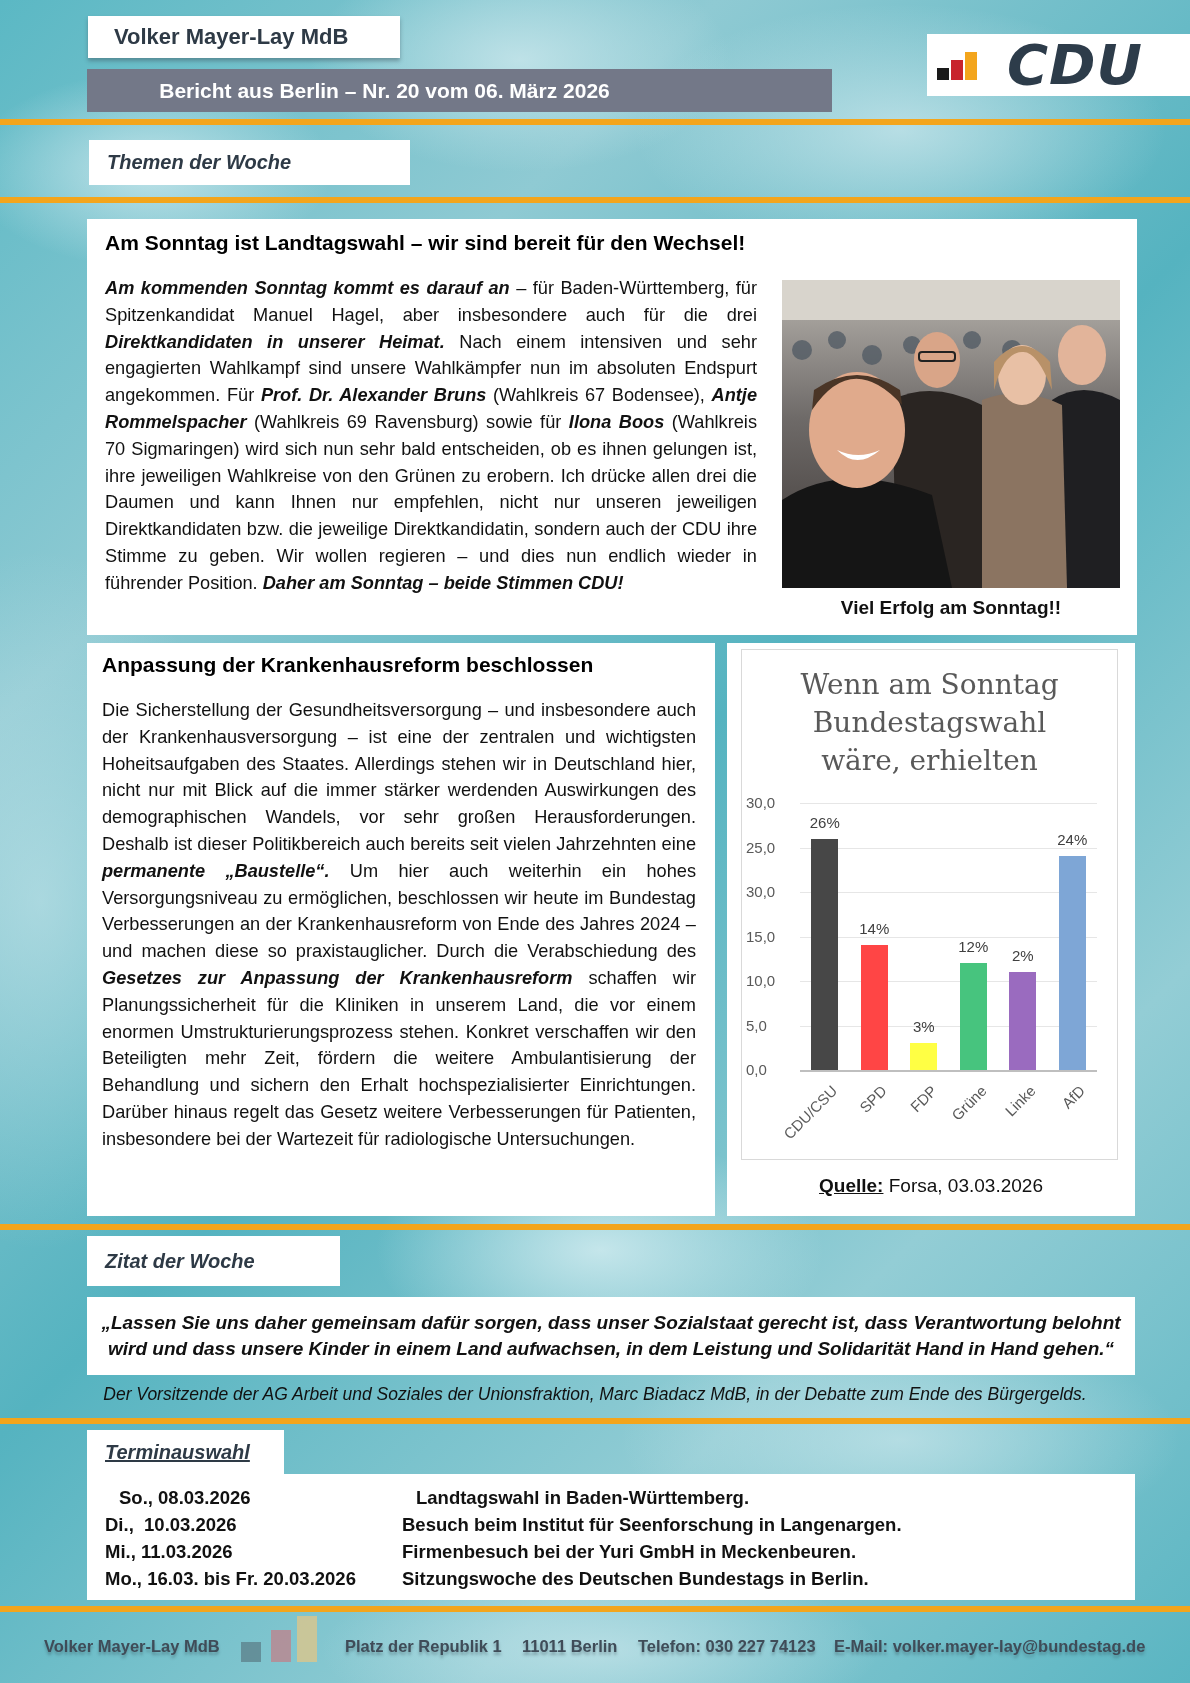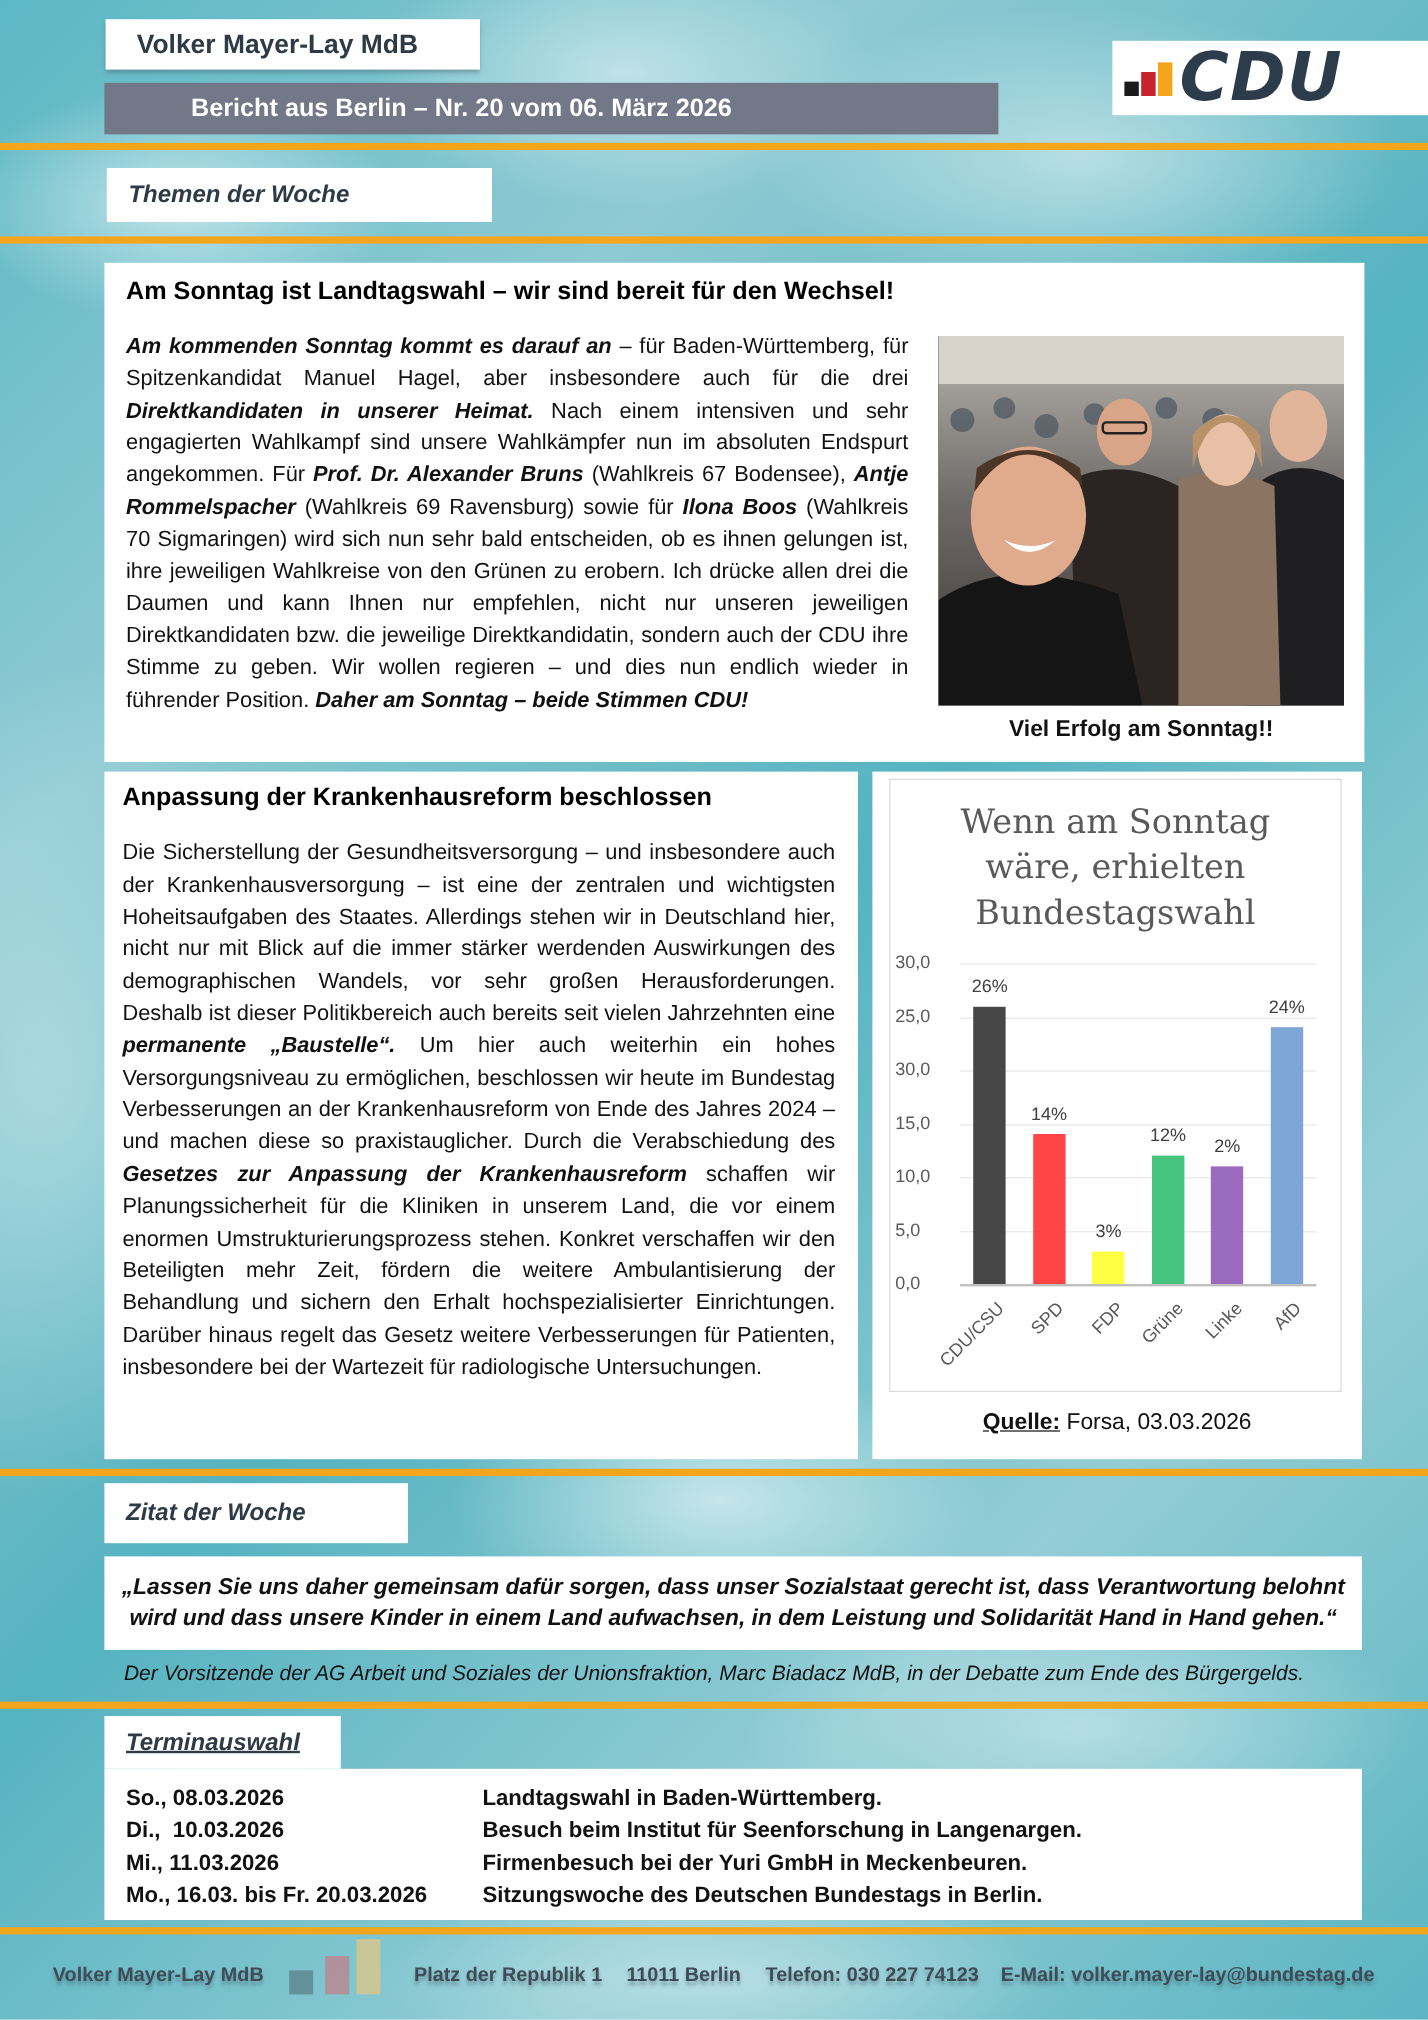--- a/index.html
+++ b/index.html
@@ -37,21 +37,21 @@
   }
   .report-bar span { padding-right: 150px; }
   .cdu-logo {
     left: 927px; top: 34px; width: 263px; height: 62px;
     display: flex; align-items: center; padding-left: 10px;
   }
   .cdu-logo .bars { display: flex; align-items: flex-end; gap: 2px; height: 30px; margin-right: 6px; }
   .cdu-logo .bars i { display: block; width: 12px; }
   .cdu-logo .letters {
     font-family: "DejaVu Sans", sans-serif; font-weight: bold; font-style: italic;
-    font-size: 56px; letter-spacing: 1px; color: #2d3c4a; line-height: 1;
+    font-size: 56px; letter-spacing: 1px; color: #2d3c4a; line-height: 1; margin-left: 24px;
   }
 
   .section-tab {
     display: flex; align-items: center; padding-left: 18px;
     font-style: italic; font-weight: bold; font-size: 20px; color: #2e3a46;
   }
 
   
   .art1 { left: 87px; top: 219px; width: 1050px; height: 416px; }
   .art-title { font-weight: bold; font-size: 21px; color: #000; }
@@ -188,22 +188,22 @@
 
 <div class="abs white art2">
   <div class="abs art-title" style="left:15px;top:10px;">Anpassung der Krankenhausreform beschlossen</div>
   <div class="abs body-text" id="art2-body" style="left:15px;top:54px;width:594px;"><span>Die Sicherstellung der Gesundheitsversorgung – und insbesondere auch der Krankenhausversorgung – ist eine der zentralen und wichtigsten Hoheitsaufgaben des Staates. Allerdings stehen wir in Deutschland hier, nicht nur mit Blick auf die immer stärker werdenden Auswirkungen des demographischen Wandels, vor sehr großen Herausforderungen. Deshalb ist dieser Politikbereich auch bereits seit vielen Jahrzehnten eine </span><b>permanente „Baustelle“.</b><span> Um hier auch weiterhin ein hohes Versorgungsniveau zu ermöglichen, beschlossen wir heute im Bundestag Verbesserungen an der Krankenhausreform von Ende des Jahres 2024 – und machen diese so praxistauglicher. Durch die Verabschiedung des </span><b>Gesetzes zur Anpassung der Krankenhausreform</b><span> schaffen wir Planungssicherheit für die Kliniken in unserem Land, die vor einem enormen Umstrukturierungsprozess stehen. Konkret verschaffen wir den Beteiligten mehr Zeit, fördern die weitere Ambulantisierung der Behandlung und sichern den Erhalt hochspezialisierter Einrichtungen. Darüber hinaus regelt das Gesetz weitere Verbesserungen für Patienten, insbesondere bei der Wartezeit für radiologische Untersuchungen.</span></div>
 </div>
 
 <div class="abs white chart-panel">
   <div class="chart-frame" id="chart-frame">
     <div class="chart-title" id="chart-title">
         <div>Wenn am Sonntag</div>
+        <div>Bundestagswahl</div>
         <div>wäre, erhielten</div>
-        <div>Bundestagswahl</div>
       </div>
   <div class="gridline" style="left: 58px; width: 297px; top: 420px; background: rgb(191, 191, 191); height: 2px;"></div>
       <div class="ytick" style="left: 4px; top: 411px;">0,0</div>
       <div class="gridline" style="left: 58px; width: 297px; top: 375.5px;"></div>
       <div class="ytick" style="left: 4px; top: 366.5px;">5,0</div>
       <div class="gridline" style="left: 58px; width: 297px; top: 331px;"></div>
       <div class="ytick" style="left: 4px; top: 322px;">10,0</div>
       <div class="gridline" style="left: 58px; width: 297px; top: 286.5px;"></div>
       <div class="ytick" style="left: 4px; top: 277.5px;">15,0</div>
       <div class="gridline" style="left: 58px; width: 297px; top: 242px;"></div>
@@ -242,21 +242,21 @@
 <div class="abs white quote-box">
   <span>„Lassen Sie uns daher gemeinsam dafür sorgen, dass unser Sozialstaat gerecht ist, dass Verantwortung belohnt wird und dass unsere Kinder in einem Land aufwachsen, in dem Leistung und Solidarität Hand in Hand gehen.“</span>
 </div>
 <div class="abs attribution">Der Vorsitzende der AG Arbeit und Soziales der Unionsfraktion, Marc Biadacz MdB, in der Debatte zum Ende des Bürgergelds.</div>
 
 <div class="abs white section-tab" style="left:87px;top:1430px;width:197px;height:44px;">
   <span style="text-decoration:underline;">Terminauswahl</span>
 </div>
 <div class="abs white termine-box" id="termine-box">
     <div class="termin-row">
-      <span class="termin-date" style="white-space: pre;">So., 08.03.2026</span>
+      <span class="termin-date" style="white-space: pre; margin-left: 14px;">So., 08.03.2026</span>
       <span>Landtagswahl in Baden-Württemberg.</span>
     </div>
     <div class="termin-row">
       <span class="termin-date" style="white-space: pre;">Di.,  10.03.2026</span>
       <span>Besuch beim Institut für Seenforschung in Langenargen.</span>
     </div>
     <div class="termin-row">
       <span class="termin-date" style="white-space: pre;">Mi., 11.03.2026</span>
       <span>Firmenbesuch bei der Yuri GmbH in Meckenbeuren.</span>
     </div>

